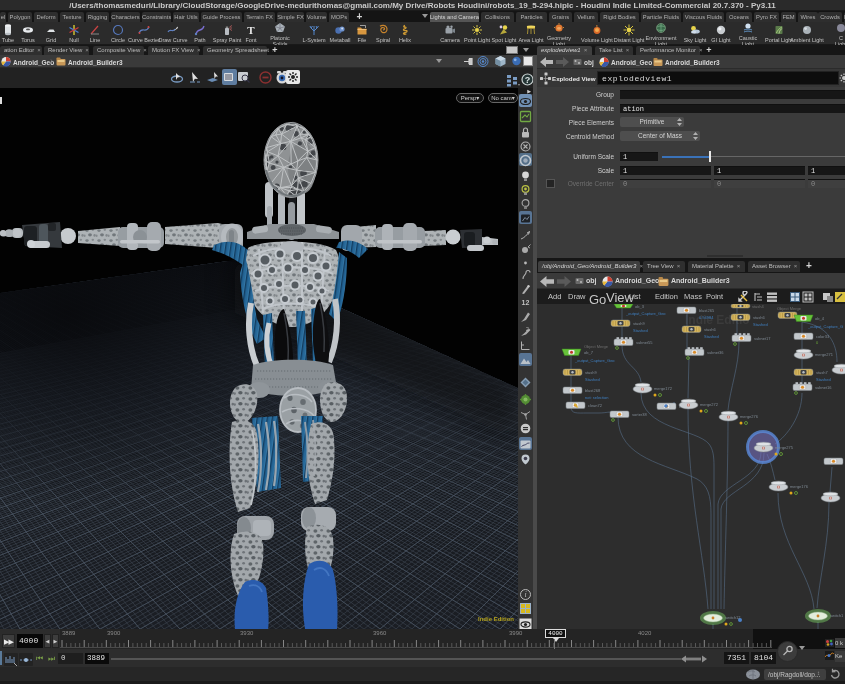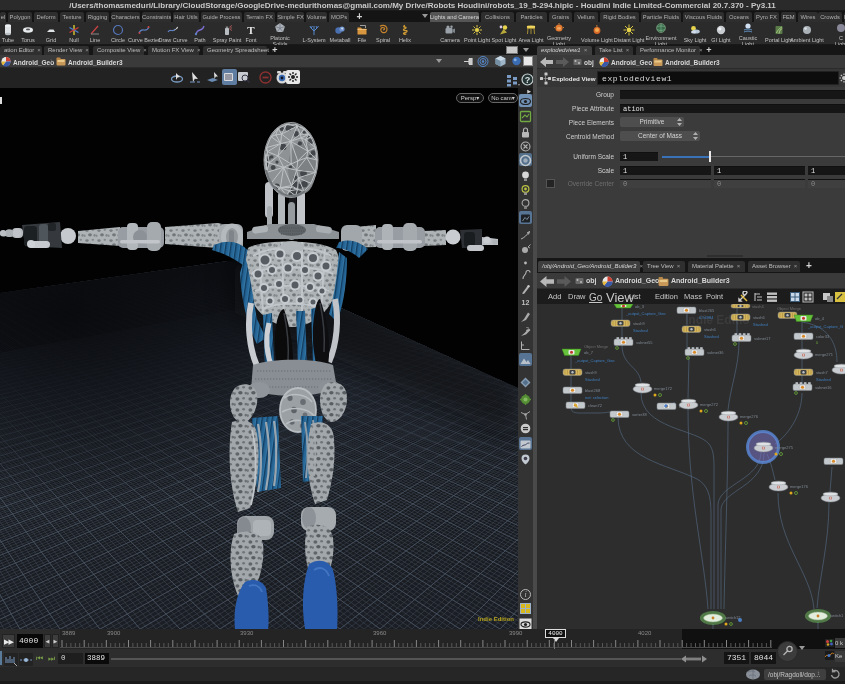--- a/index.html
+++ b/index.html
@@ -845,21 +845,21 @@
 <svg class="abs" style="left:121px;top:3px;" width="11" height="11" viewBox="0 0 10 9">
         <rect x="0.5" y="2" width="9" height="6.5" rx="1" fill="#c89858"></rect>
         <rect x="0.5" y="0.5" width="4" height="2.5" rx="0.8" fill="#b88848"></rect>
         <rect x="1.5" y="3" width="7" height="2" fill="#e8c888"></rect>
       </svg>
 <div class="abs" style="left:134px;top:4px;font-size:7px;font-weight:bold;color:#d8d8d8;">Android_Builder3</div>
 </div>
 <div class="abs" style="left:0;top:234px;width:308px;height:15px;background:#1c1c1c;">
 <div class="abs" style="left:11px;top:3px;font-size:7.5px;color:#c8c8c8;">Add</div>
 <div class="abs" style="left:31px;top:3px;font-size:7.5px;color:#c8c8c8;">Draw</div>
-<div class="abs" style="left:52px;top:3px;font-size:10px;color:#c8c8c8;text-decoration:underline;">Go</div>
+<div class="abs" style="left:52px;top:3px;font-size:13px;color:#c8c8c8;text-decoration:underline;">Go</div>
 <div class="abs" style="left:69px;top:1px;font-size:13px;color:#c8c8c8;text-align:center;">View</div>
 <div class="abs" style="left:92px;top:3px;font-size:7.5px;color:#c8c8c8;">List</div>
 <div class="abs" style="left:118px;top:3px;font-size:7.5px;color:#c8c8c8;">Edition</div>
 <div class="abs" style="left:147px;top:3px;font-size:7.5px;color:#c8c8c8;">Mass</div>
 <div class="abs" style="left:169px;top:3px;font-size:7.5px;color:#c8c8c8;">Point</div>
 <svg class="abs" style="left:200px;top:2px" width="12" height="12" viewBox="0 0 12 12">
         <path d="M2 10 L6 6 M6 6 L10 2 M10 2 a2 2 0 1 0 -2 2 M2 10 l2 0 l-2 -2 Z" stroke="#d0d0d0" stroke-width="1.4" fill="none"></path>
         <path d="M10 10 L4 4" stroke="#e8c040" stroke-width="1.4"></path>
       </svg>
 <svg class="abs" style="left:216px;top:2px" width="12" height="12" viewBox="0 0 12 12">
@@ -1142,21 +1142,21 @@
 <circle cx="189" cy="320" r="1.5" fill="#e0a81c"></circle>
         <circle cx="194" cy="320" r="1.4" fill="none" stroke="#6aa838" stroke-width="0.8"></circle>
 <ellipse cx="281" cy="312" rx="13" ry="7" fill="#7fd468" opacity="0.45"></ellipse>
         <ellipse cx="281" cy="312" rx="9.5" ry="4" fill="#e2ecdc" stroke="#8fae84" stroke-width="0.5"></ellipse>
         <circle cx="281" cy="312" r="1.4" fill="#c87f28"></circle>
 <text x="293" y="313" font-family="Liberation Sans" font-size="4" fill="#7e8892">switch1</text>
 </svg>
     </div>
 </div>
 
-<div class="abs" style="left:0;top:629px;width:682px;height:20px;background:#242424;" id="ruler">
+<div class="abs" style="left:0;top:629px;width:753px;height:20px;background:#242424;" id="ruler">
 <div class="abs" style="left:0;top:0;width:60px;height:20px;background:#2c2c2c;"></div>
 <div class="abs" style="left:2px;top:5px;width:13px;height:14px;background:#3d3d3d;border:1px solid #222;color:#e8e8e8;font-size:7px;line-height:13px;text-align:center;letter-spacing:-1px;">▶▶</div>
 <div class="abs mono" style="left:17px;top:5px;width:26px;height:14px;background:#080808;color:#e0e0e0;font-size:8px;line-height:14px;padding-left:2px;">4000</div>
 <div class="abs" style="left:44px;top:5px;width:7px;height:14px;background:#3d3d3d;border:1px solid #222;color:#ccc;font-size:5px;line-height:13px;text-align:center;">◀</div>
 <div class="abs" style="left:52px;top:5px;width:7px;height:14px;background:#3d3d3d;border:1px solid #222;color:#ccc;font-size:5px;line-height:13px;text-align:center;">▶</div>
 <div class="abs" style="left:62px;top:1px;font-size:6px;color:#8a8a8a;">3889</div>
 <div class="abs" style="left:107px;top:1px;font-size:6px;color:#8a8a8a;">3900</div>
 <div class="abs" style="left:240px;top:1px;font-size:6px;color:#8a8a8a;">3930</div>
 <div class="abs" style="left:373px;top:1px;font-size:6px;color:#8a8a8a;">3960</div>
 <div class="abs" style="left:509px;top:1px;font-size:6px;color:#8a8a8a;">3990</div>
@@ -1354,21 +1354,21 @@
 <div class="abs" style="left:48px;top:4px;color:#7aa048;font-size:8px;line-height:12px;">⏭</div>
 <div class="abs mono" style="left:58px;top:4px;width:25px;height:11px;background:#1e1e1e;color:#d8d8d8;font-size:7.5px;line-height:11px;padding-left:3px;">0</div>
 <div class="abs mono" style="left:85px;top:4px;width:24px;height:11px;background:#0a0a0a;color:#e8e8e8;font-size:7.5px;line-height:11px;padding-left:2px;">3889</div>
 <div class="abs" style="left:111px;top:9px;width:570px;height:1.5px;background:#555;"></div>
 <svg class="abs" style="left:680px;top:6px;" width="28" height="8" viewBox="0 0 28 8">
       <path d="M6 0.5 L6 7.5 L1 4 Z" fill="#909090"></path>
       <rect x="6" y="2.6" width="15" height="2.8" fill="#808080"></rect>
       <path d="M22 0.5 L22 7.5 L27 4 Z" fill="#909090"></path>
     </svg>
 <div class="abs mono" style="left:724px;top:3px;width:25px;height:12px;background:#141414;color:#e0e0e0;font-size:8px;line-height:12px;text-align:center;">7351</div>
-<div class="abs mono" style="left:751px;top:3px;width:25px;height:12px;background:#141414;color:#e0e0e0;font-size:8px;line-height:12px;text-align:center;">8044</div>
+<div class="abs mono" style="left:751px;top:3px;width:25px;height:12px;background:#141414;color:#e0e0e0;font-size:8px;line-height:12px;text-align:center;">8104</div>
 <div class="abs" style="left:777px;top:-8px;width:21px;height:21px;background:#3c3c3c;border-radius:50%;border:1px solid #2a2a2a;"></div>
 <svg class="abs" style="left:782px;top:-4px;" width="12" height="12" viewBox="0 0 12 12">
       <circle cx="7.5" cy="4" r="2.6" fill="none" stroke="#b8b8b8" stroke-width="1.3"></circle>
       <path d="M5.5 6 L1.5 10" stroke="#b8b8b8" stroke-width="1.3"></path>
     </svg>
 <div class="abs" style="left:799px;top:-3px;width:0;height:0;border-left:3px solid transparent;border-right:3px solid transparent;border-top:4px solid #999;"></div>
 <svg class="abs" style="left:825px;top:2px;" width="9" height="9" viewBox="0 0 9 9">
       <rect width="9" height="9" fill="#1a1a1a"></rect>
       <path d="M0 6 C2 2, 4 7, 6 3 C7 1.5, 8 2, 9 3" stroke="#d08020" stroke-width="1" fill="none"></path>
       <circle cx="4" cy="4.5" r="1.5" fill="#4878c8"></circle>

